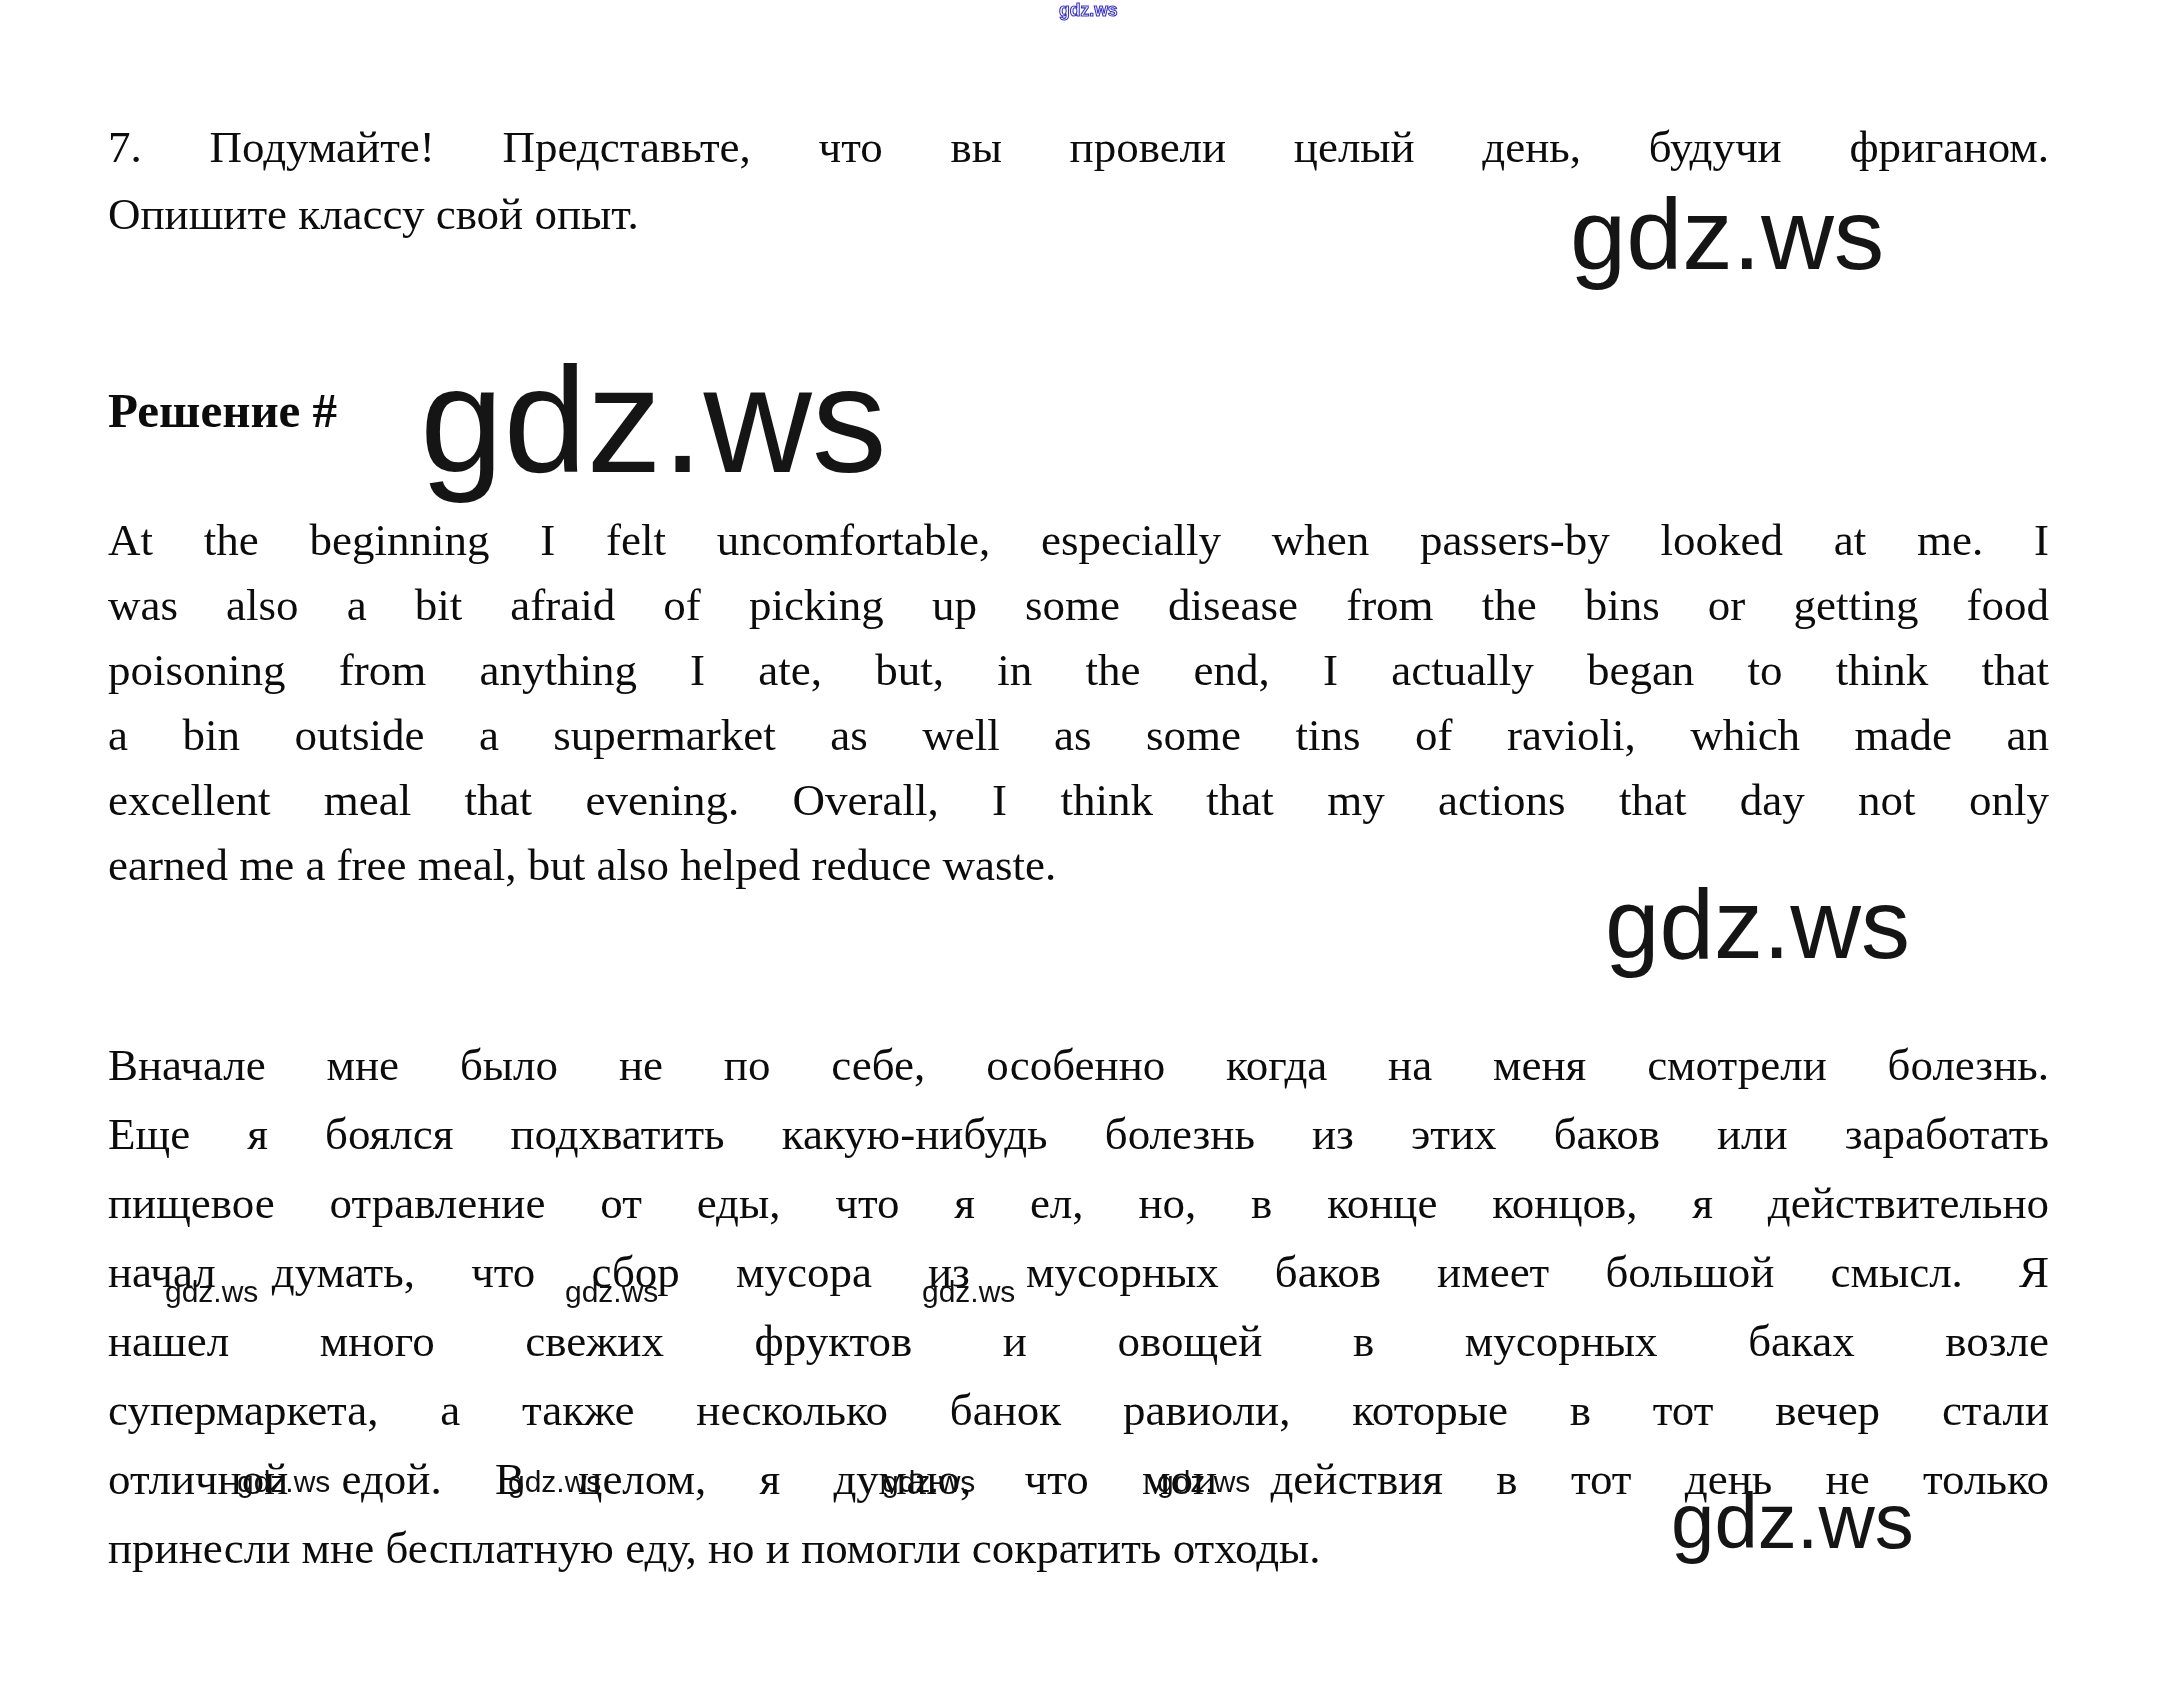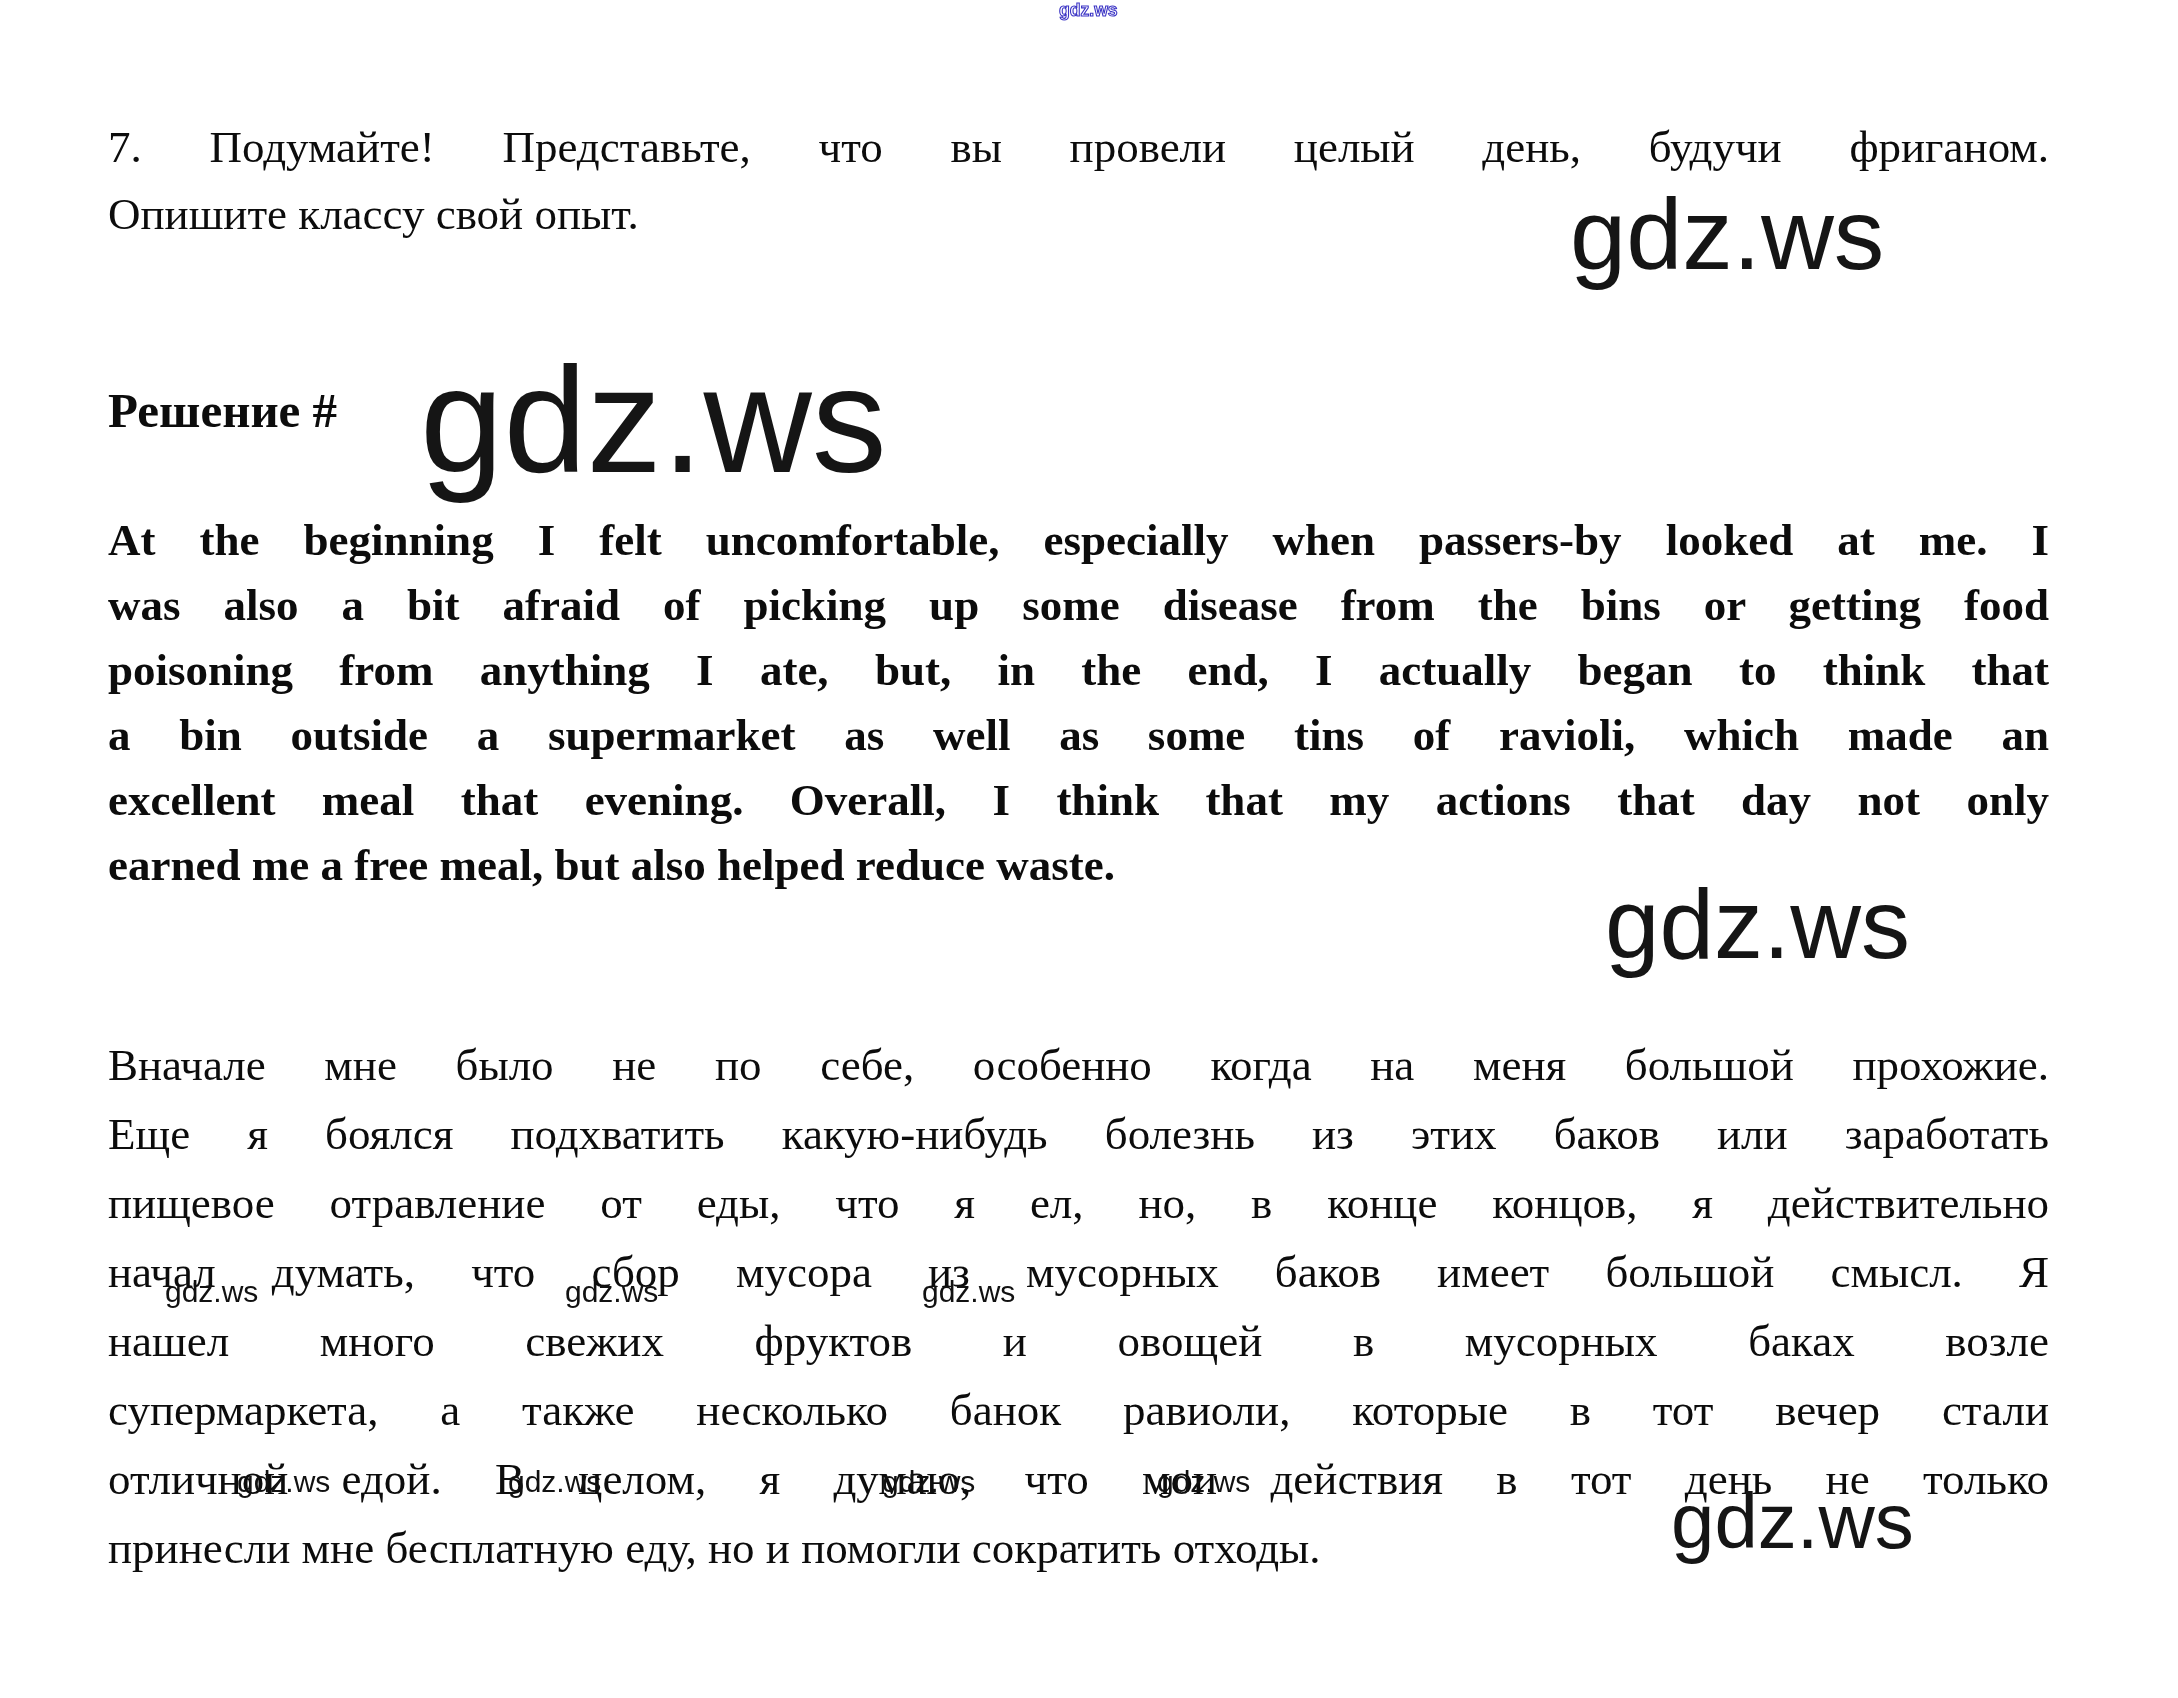--- a/index.html
+++ b/index.html
@@ -23,21 +23,21 @@
   }
   
   .jline {
     white-space: normal;
     text-align: justify;
     text-align-last: justify;
     overflow: hidden;
   }
   .task-block   { top: 104px;  font-size: 45px; line-height: 67px; }
   .task-block .jline { height: 67px; margin-top: 10px; }
-  .eng-block    { top: 508px;  font-size: 45px; line-height: 65px; font-weight: bold; }
+  .eng-block    { top: 508px;  font-size: 45px; line-height: 65px; }
   .eng-block .jline { height: 65px; }
   .rus-block    { top: 1031px; font-size: 45px; line-height: 69px; }
   .rus-block .jline { height: 69px; }
 
   .solution-heading {
     position: absolute;
     left: 108px;
     top: 380px;
     font-size: 49px;
     font-weight: bold;
@@ -96,21 +96,21 @@
     <div class="line jline">was also a bit afraid of picking up some disease from the bins or getting food</div>
     <div class="line jline">poisoning from anything I ate, but, in the end, I actually began to think that</div>
     <div class="line jline">a bin outside a supermarket as well as some tins of ravioli, which made an</div>
     <div class="line jline">excellent meal that evening. Overall, I think that my actions that day not only</div>
     <div class="line">earned me a free meal, but also helped reduce waste.</div>
   </div>
 
   <div class="wm wm-big-3">gdz.ws</div>
 
   <div class="textblock rus-block">
-    <div class="line jline">Вначале мне было не по себе, особенно когда на меня большой прохожие.</div>
+    <div class="line jline">Вначале мне было не по себе, особенно когда на меня смотрели болезнь.</div>
     <div class="line jline">Еще я боялся подхватить какую-нибудь болезнь из этих баков или заработать</div>
     <div class="line jline">пищевое отравление от еды, что я ел, но, в конце концов, я действительно</div>
     <div class="line jline">начал думать, что сбор мусора из мусорных баков имеет большой смысл. Я</div>
     <div class="line jline">нашел много свежих фруктов и овощей в мусорных баках возле</div>
     <div class="line jline">супермаркета, а также несколько банок равиоли, которые в тот вечер стали</div>
     <div class="line jline">отличной едой. В целом, я думаю, что мои действия в тот день не только</div>
     <div class="line">принесли мне бесплатную еду, но и помогли сократить отходы.</div>
   </div>
 
   <div class="wm wm-small wm-sa1">gdz.ws</div>

